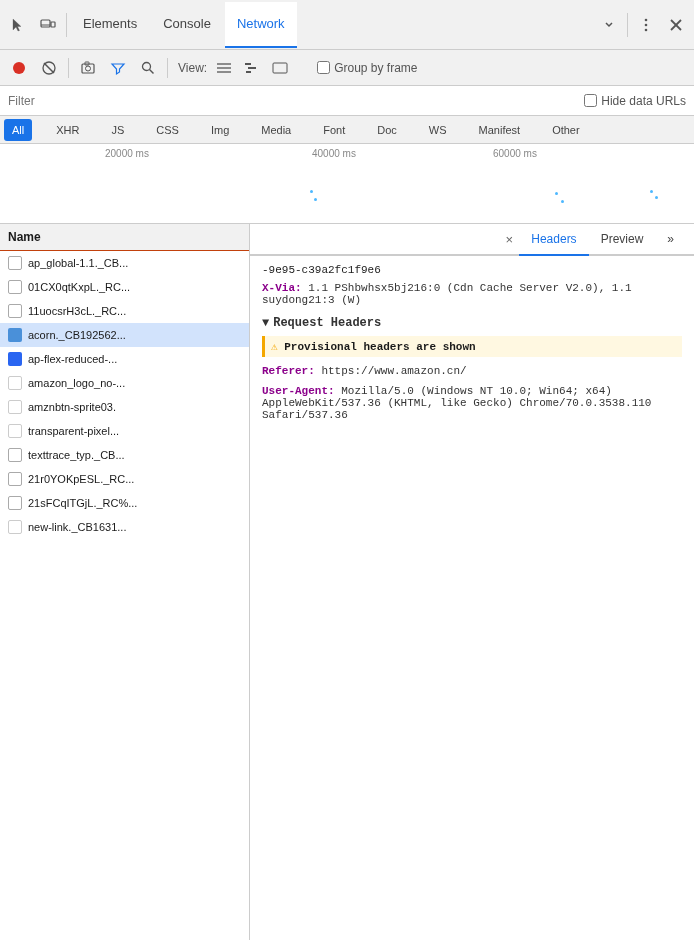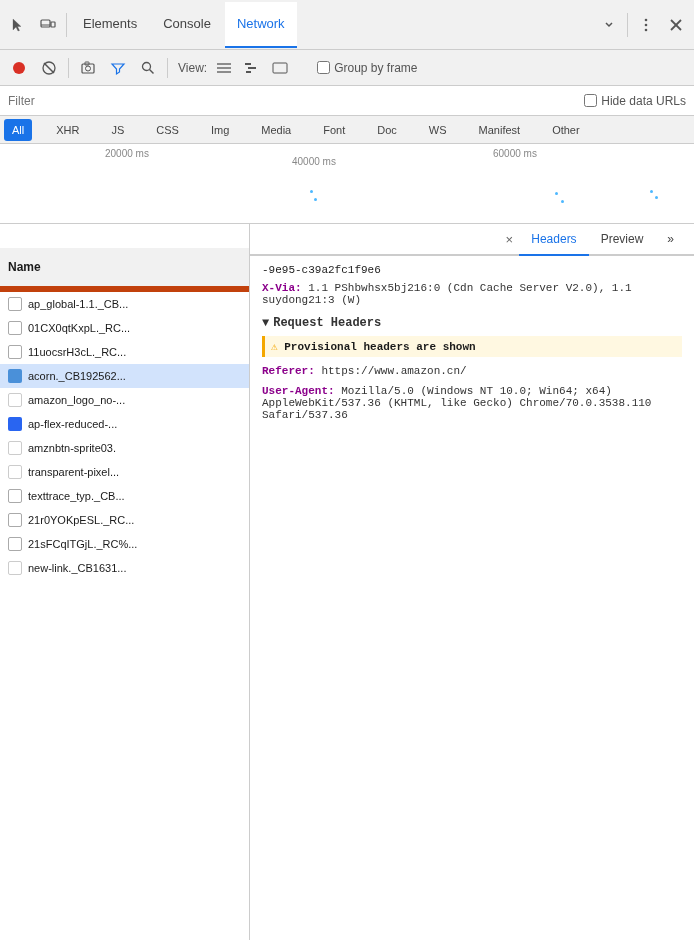--- a/index.html
+++ b/index.html
@@ -52,21 +52,21 @@
     .timeline-labels { display: flex; position: absolute; top: 4px; left: 0; width: 100%; }
     .timeline-label { font-size: 10px; color: #888; position: absolute; }
     .timeline-dots { position: absolute; bottom: 10px; left: 0; width: 100%; }
     .dot { position: absolute; width: 3px; height: 3px; background: #4db8ff; border-radius: 50%; }
 
     
     .main-split { display: flex; height: calc(940px - 46px - 36px - 30px - 28px - 80px); }
 
     
     .file-list { width: 250px; border-right: 1px solid #ccc; overflow-y: auto; flex-shrink: 0; }
-    .file-list-header { padding: 12px 8px; font-weight: bold; font-size: 12px; border-bottom: 6px solid #c2410c; background: #f1f1f1; margin-top: 24px; }
+    .file-list-header { padding: 6px 8px; font-weight: bold; font-size: 12px; border-bottom: 1px solid #c2410c; background: #f1f1f1; }
     .file-item { display: flex; align-items: center; padding: 3px 8px; cursor: pointer; gap: 6px; font-size: 11px; height: 24px; }
     .file-item.selected { background: #d2e3fc; }
     .file-icon { width: 14px; height: 14px; flex-shrink: 0; }
     .file-name { overflow: hidden; text-overflow: ellipsis; white-space: nowrap; flex: 1; }
 
     
     .detail-panel { flex: 1; overflow-y: auto; background: #fff; }
     .detail-tabs { display: flex; align-items: center; border-bottom: 2px solid #ccc; height: 32px; padding: 0 8px; }
     .detail-tab { padding: 0 12px; height: 32px; display: flex; align-items: center; font-size: 12px; cursor: pointer; color: #444; border-bottom: 2px solid transparent; margin-bottom: -2px; }
     .detail-tab.active { color: #1a73e8; border-bottom: 2px solid #1a73e8; }
@@ -209,21 +209,21 @@
   <button class="type-btn">Font</button>
   <button class="type-btn">Doc</button>
   <button class="type-btn">WS</button>
   <button class="type-btn">Manifest</button>
   <button class="type-btn">Other</button>
 </div>
 
 <div class="timeline">
   <div class="timeline-labels">
     <span class="timeline-label" style="left:105px;">20000 ms</span>
-    <span class="timeline-label" style="left:292px;margin-top:8px;">40000 ms</span>
+    <span class="timeline-label" style="left:312px;">40000 ms</span>
     <span class="timeline-label" style="left:493px;">60000 ms</span>
   </div>
   <div class="timeline-dots">
     <div class="dot" style="left:310px;bottom:20px;"></div>
     <div class="dot" style="left:314px;bottom:12px;"></div>
     <div class="dot" style="left:555px;bottom:18px;"></div>
     <div class="dot" style="left:561px;bottom:10px;"></div>
     <div class="dot" style="left:650px;bottom:20px;"></div>
     <div class="dot" style="left:655px;bottom:14px;"></div>
   </div>
@@ -244,26 +244,26 @@
     </div>
     <div class="file-item">
       <div class="file-icon icon-generic"></div>
       <span class="file-name">11uocsrH3cL._RC...</span>
     </div>
     <div class="file-item selected">
       <div class="file-icon icon-selected"></div>
       <span class="file-name">acorn._CB192562...</span>
     </div>
     <div class="file-item">
+      <div class="file-icon icon-css"></div>
+      <span class="file-name">ap-flex-reduced-...</span>
+    </div>
+    <div class="file-item">
       <div class="file-icon icon-img"></div>
       <span class="file-name">amazon_logo_no-...</span>
-    </div>
-    <div class="file-item">
-      <div class="file-icon icon-css"></div>
-      <span class="file-name">ap-flex-reduced-...</span>
     </div>
     <div class="file-item">
       <div class="file-icon icon-img"></div>
       <span class="file-name">amznbtn-sprite03.</span>
     </div>
     <div class="file-item">
       <div class="file-icon icon-img"></div>
       <span class="file-name">transparent-pixel...</span>
     </div>
     <div class="file-item">

